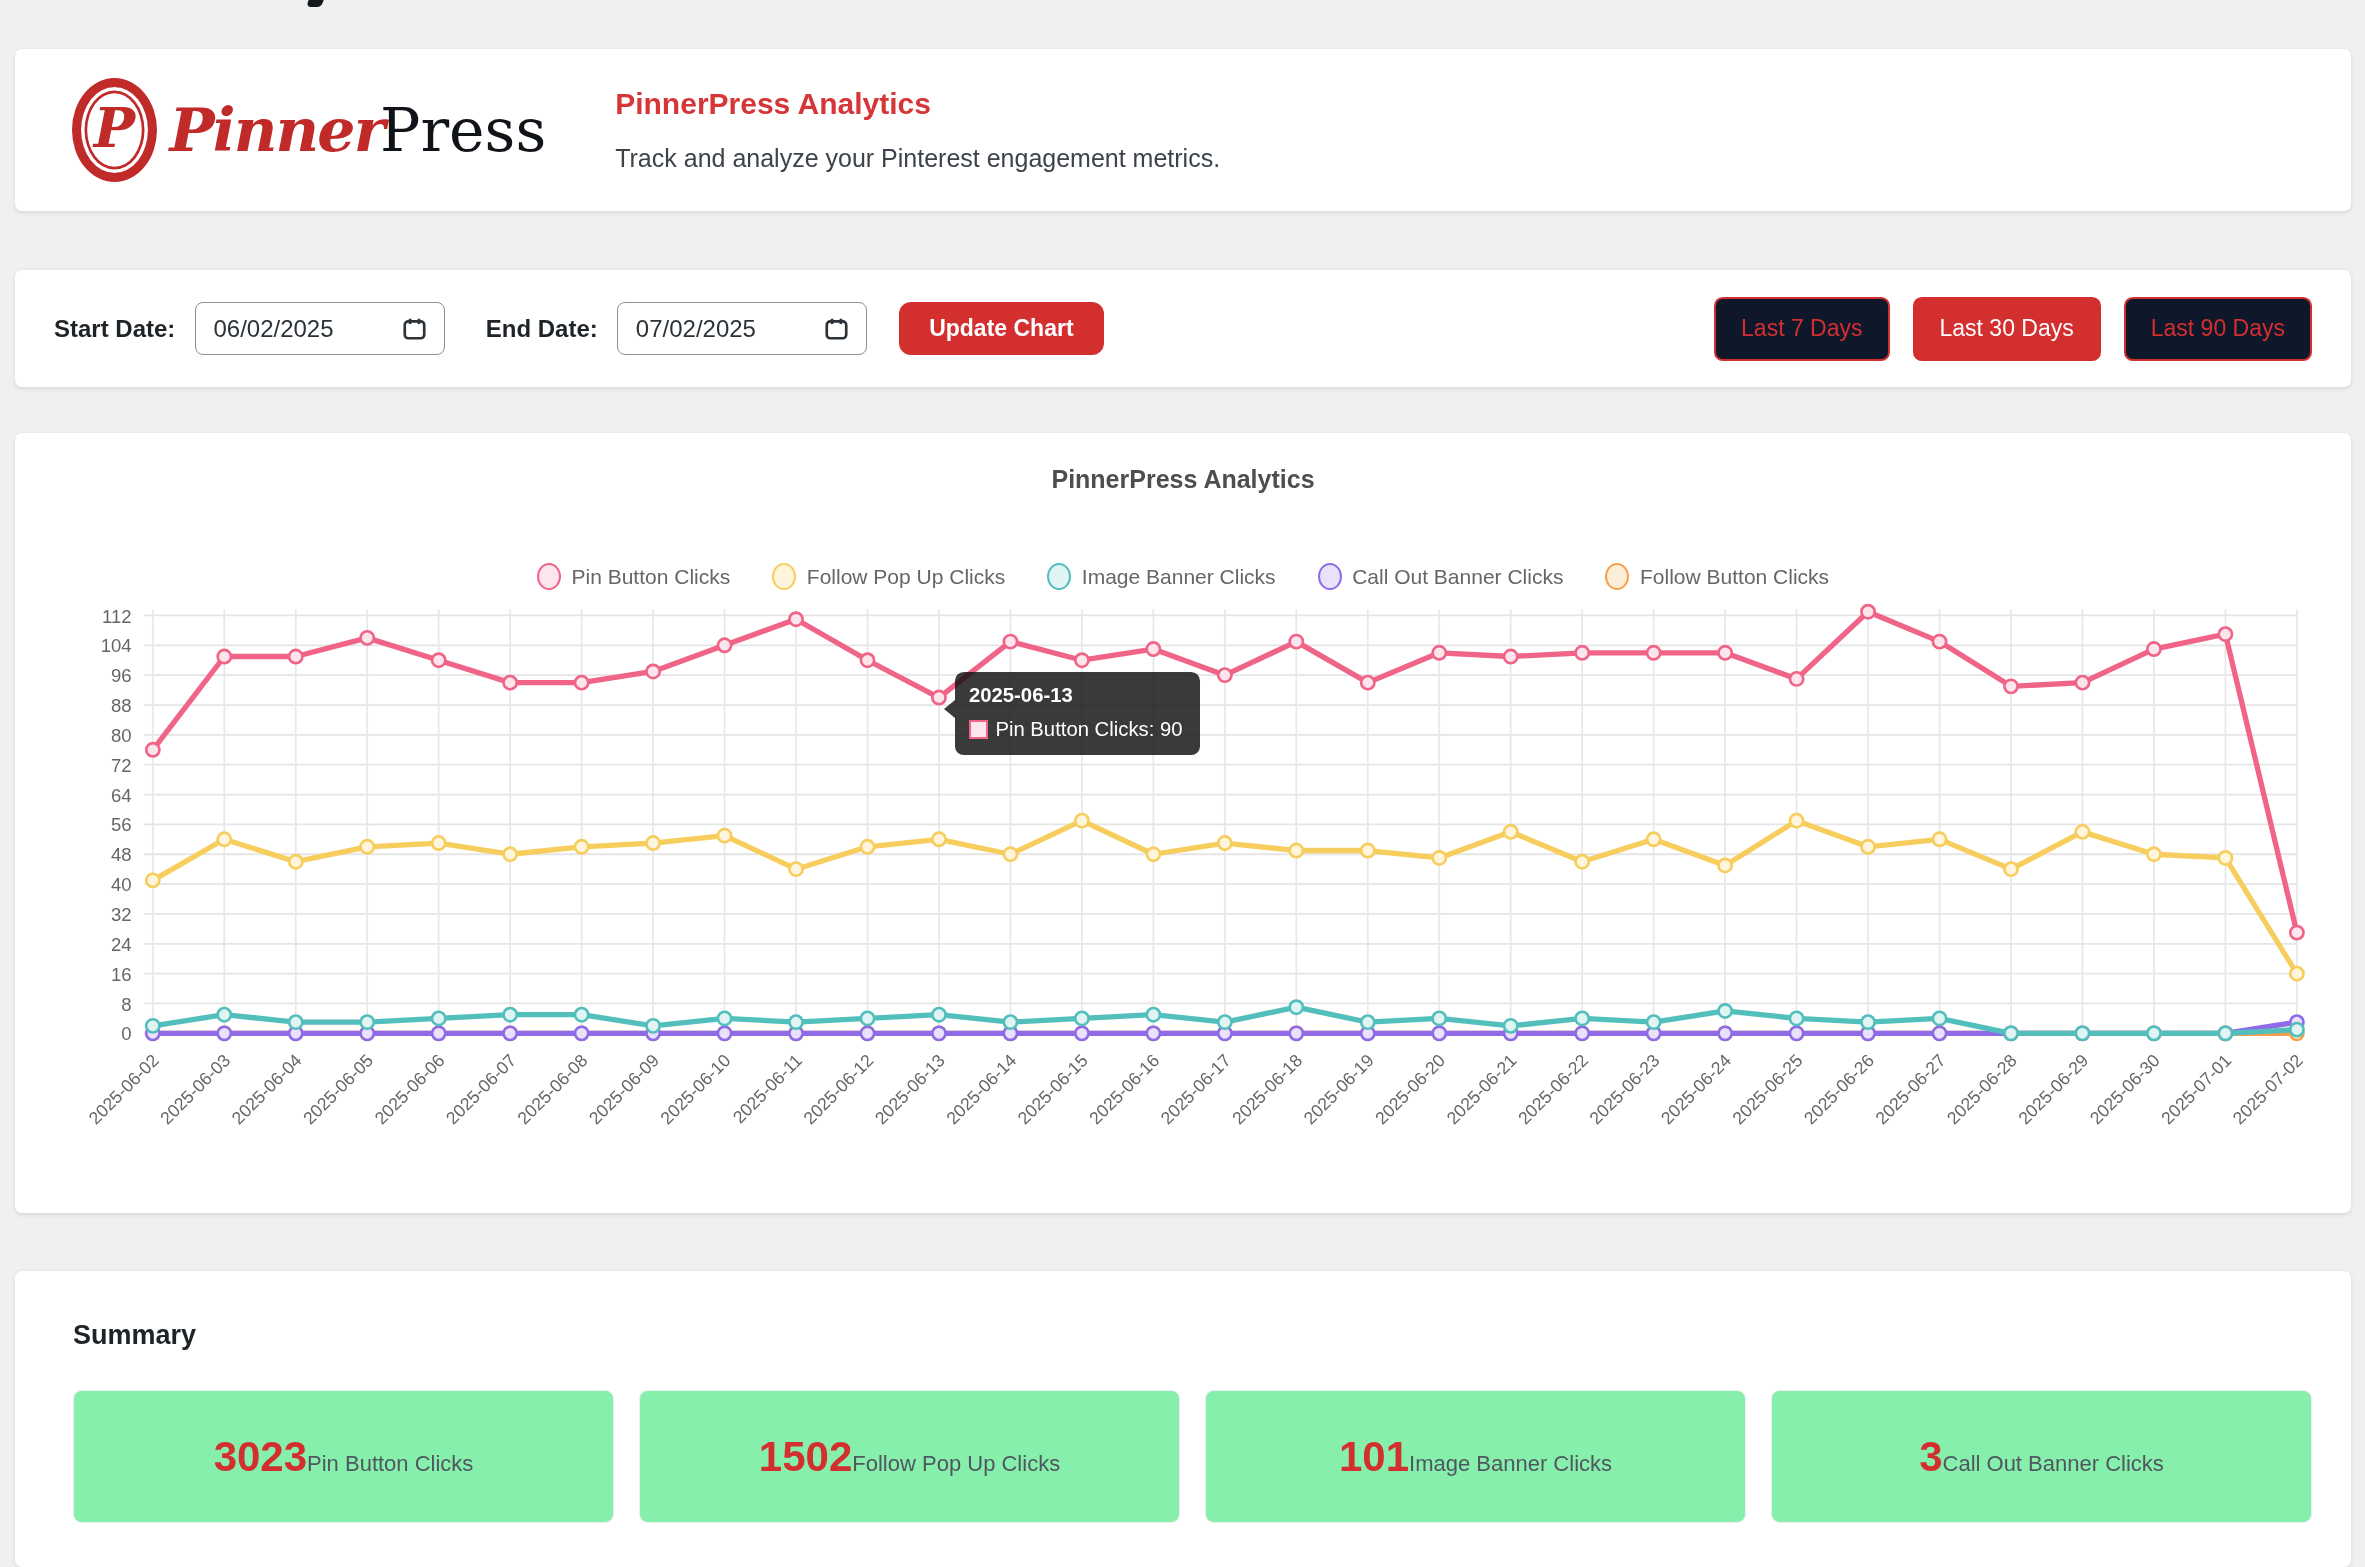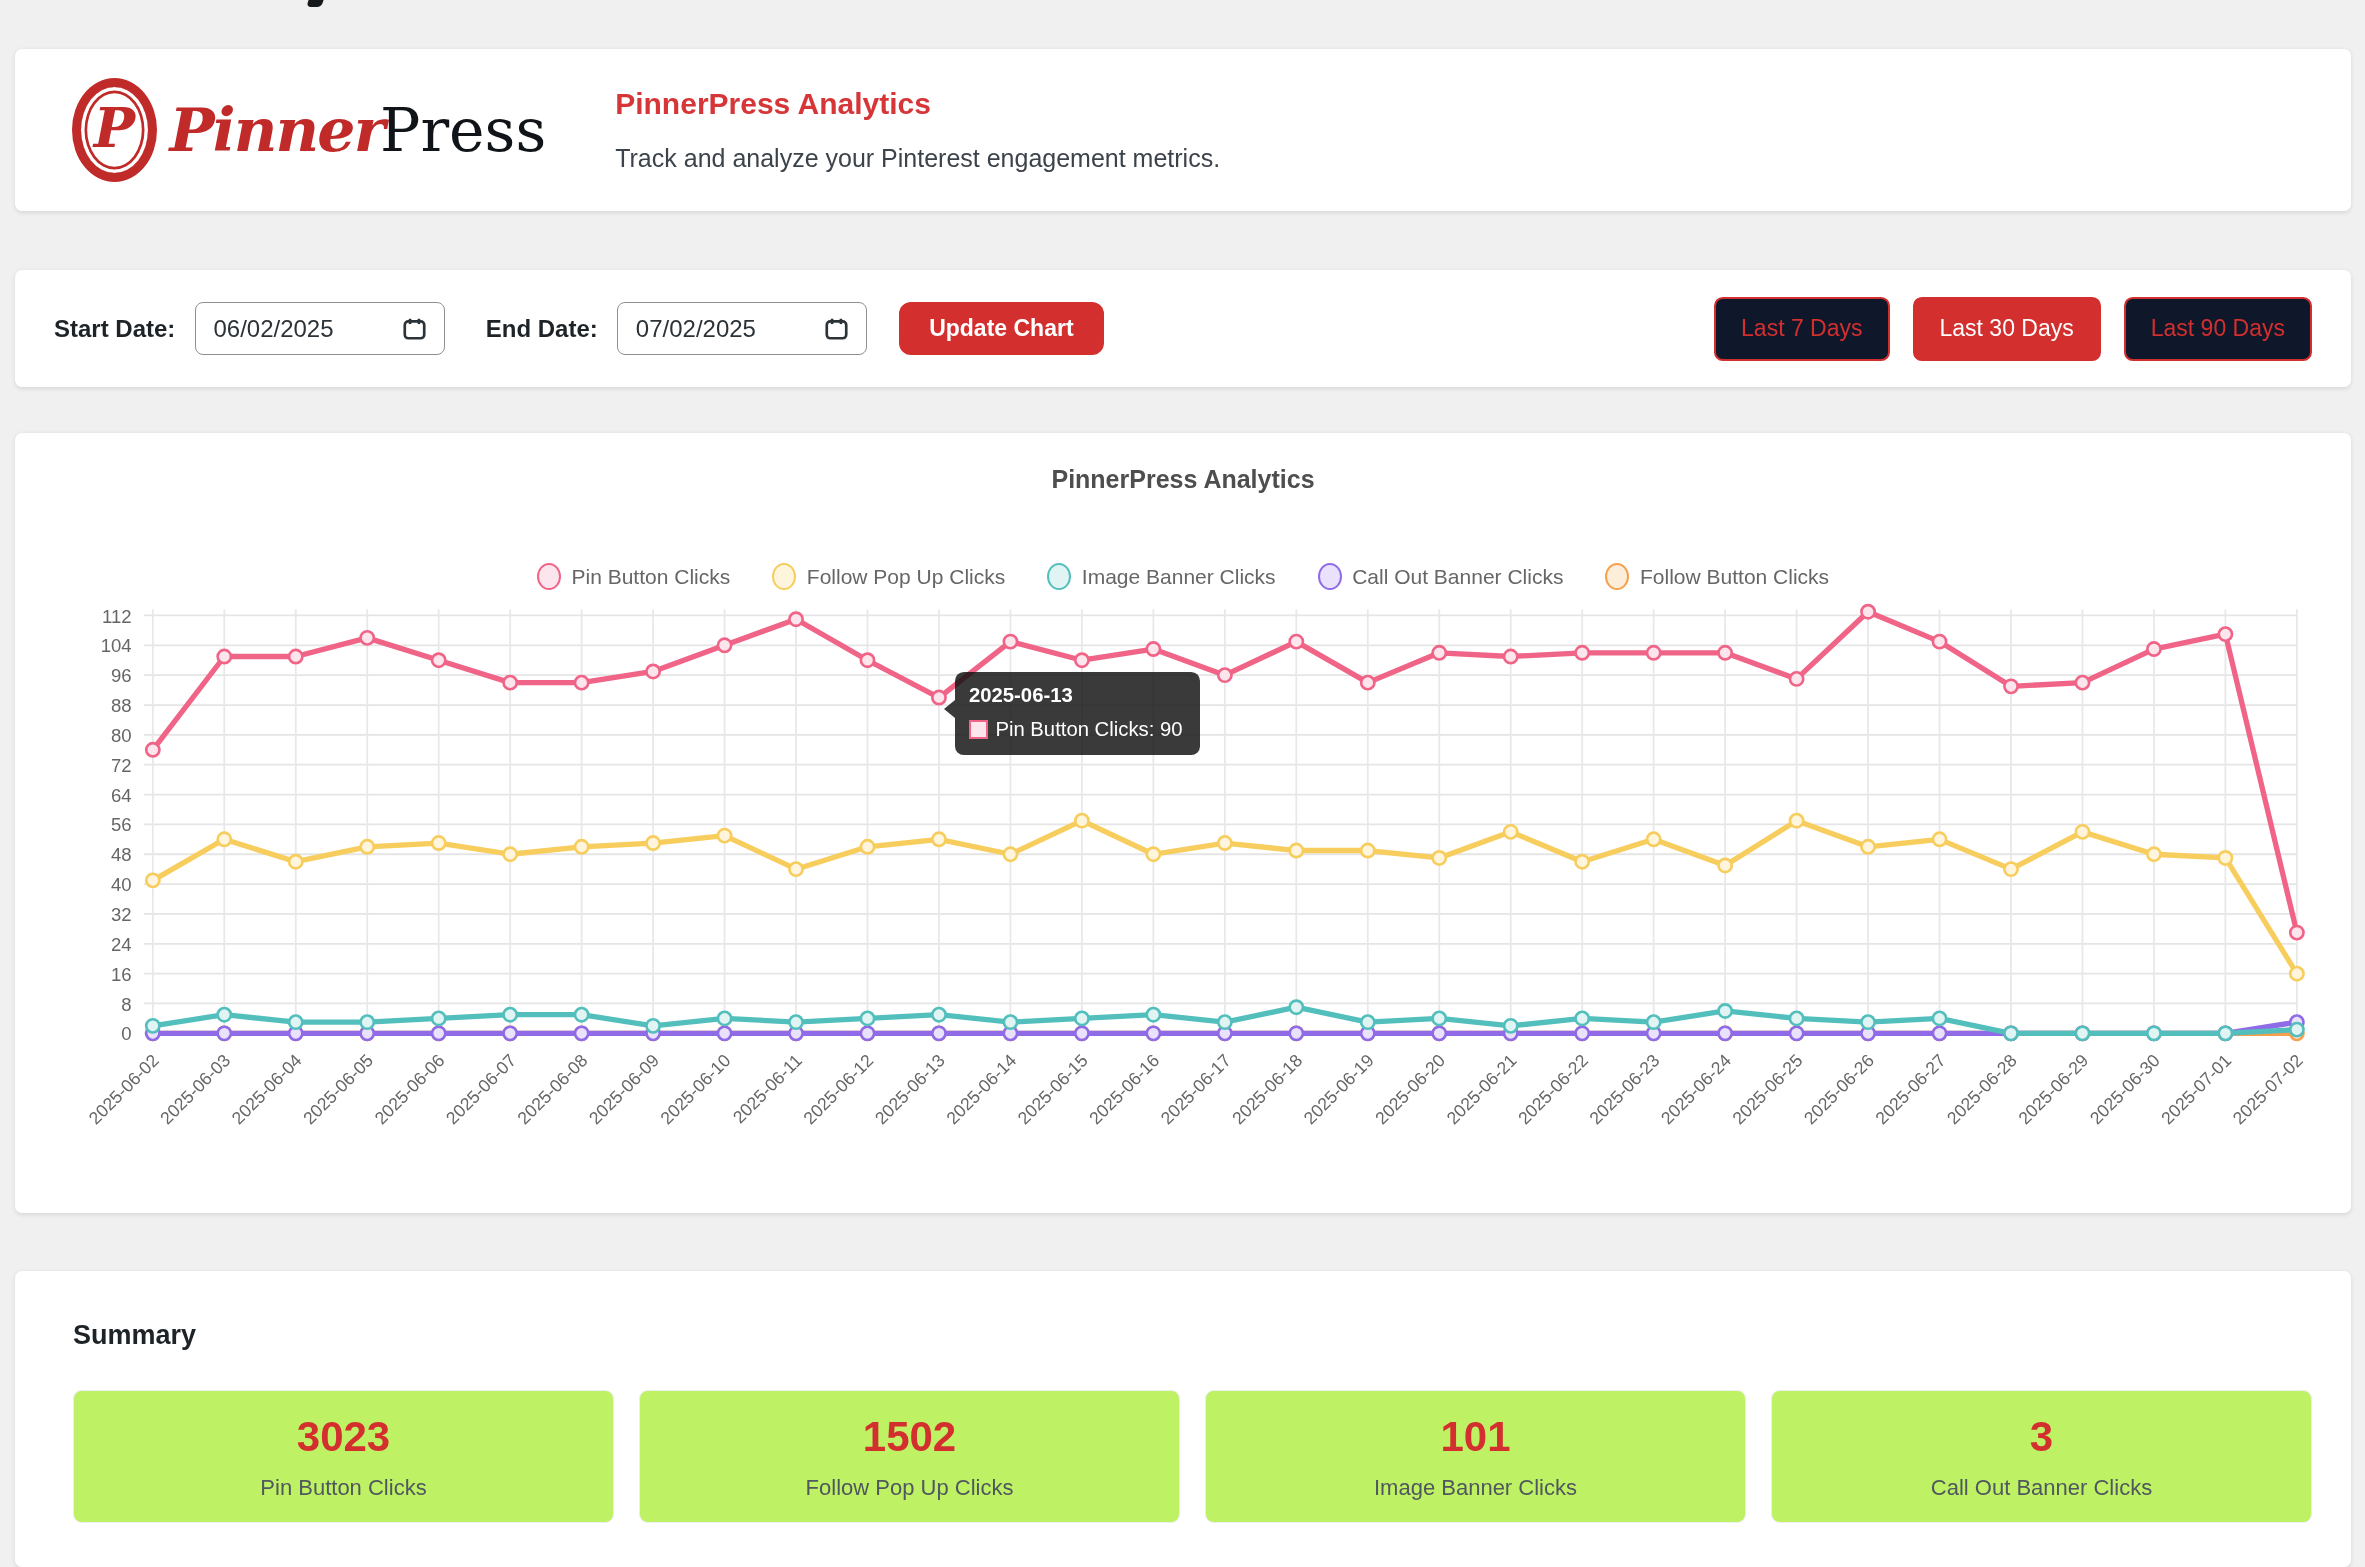--- a/index.html
+++ b/index.html
@@ -111,22 +111,22 @@
   }
   .tooltip-text { font-size:20.3px; }
 
   
   .summary-card { margin-top:58px; height:296px; padding:49px 39px 0 58px; }
   .summary-heading { font-size:27px; font-weight:bold; color:#1d2327; }
   .summary-grid {
     margin-top:39px; display:grid; grid-template-columns:repeat(4,1fr); gap:25px;
   }
   .stat-card {
-    background:#bef264; border:0.9px solid #eceef0; border-radius:8.8px; height:133px;
-    display:flex; flex-direction:column; align-items:center; justify-content:center;
+    background:#86efac; border:0.9px solid #eceef0; border-radius:8.8px; height:133px;
+    display:flex; flex-direction:row; align-items:center; justify-content:center;
   }
   .stat-value { font-size:42px; font-weight:bold; color:#d32f2f; }
   .stat-label { font-size:22px; color:#50575e; margin-top:14px; }
 </style>
 </head>
 <body>
 
 <div class="remnant"></div>
 
 <div class="card header-card">

